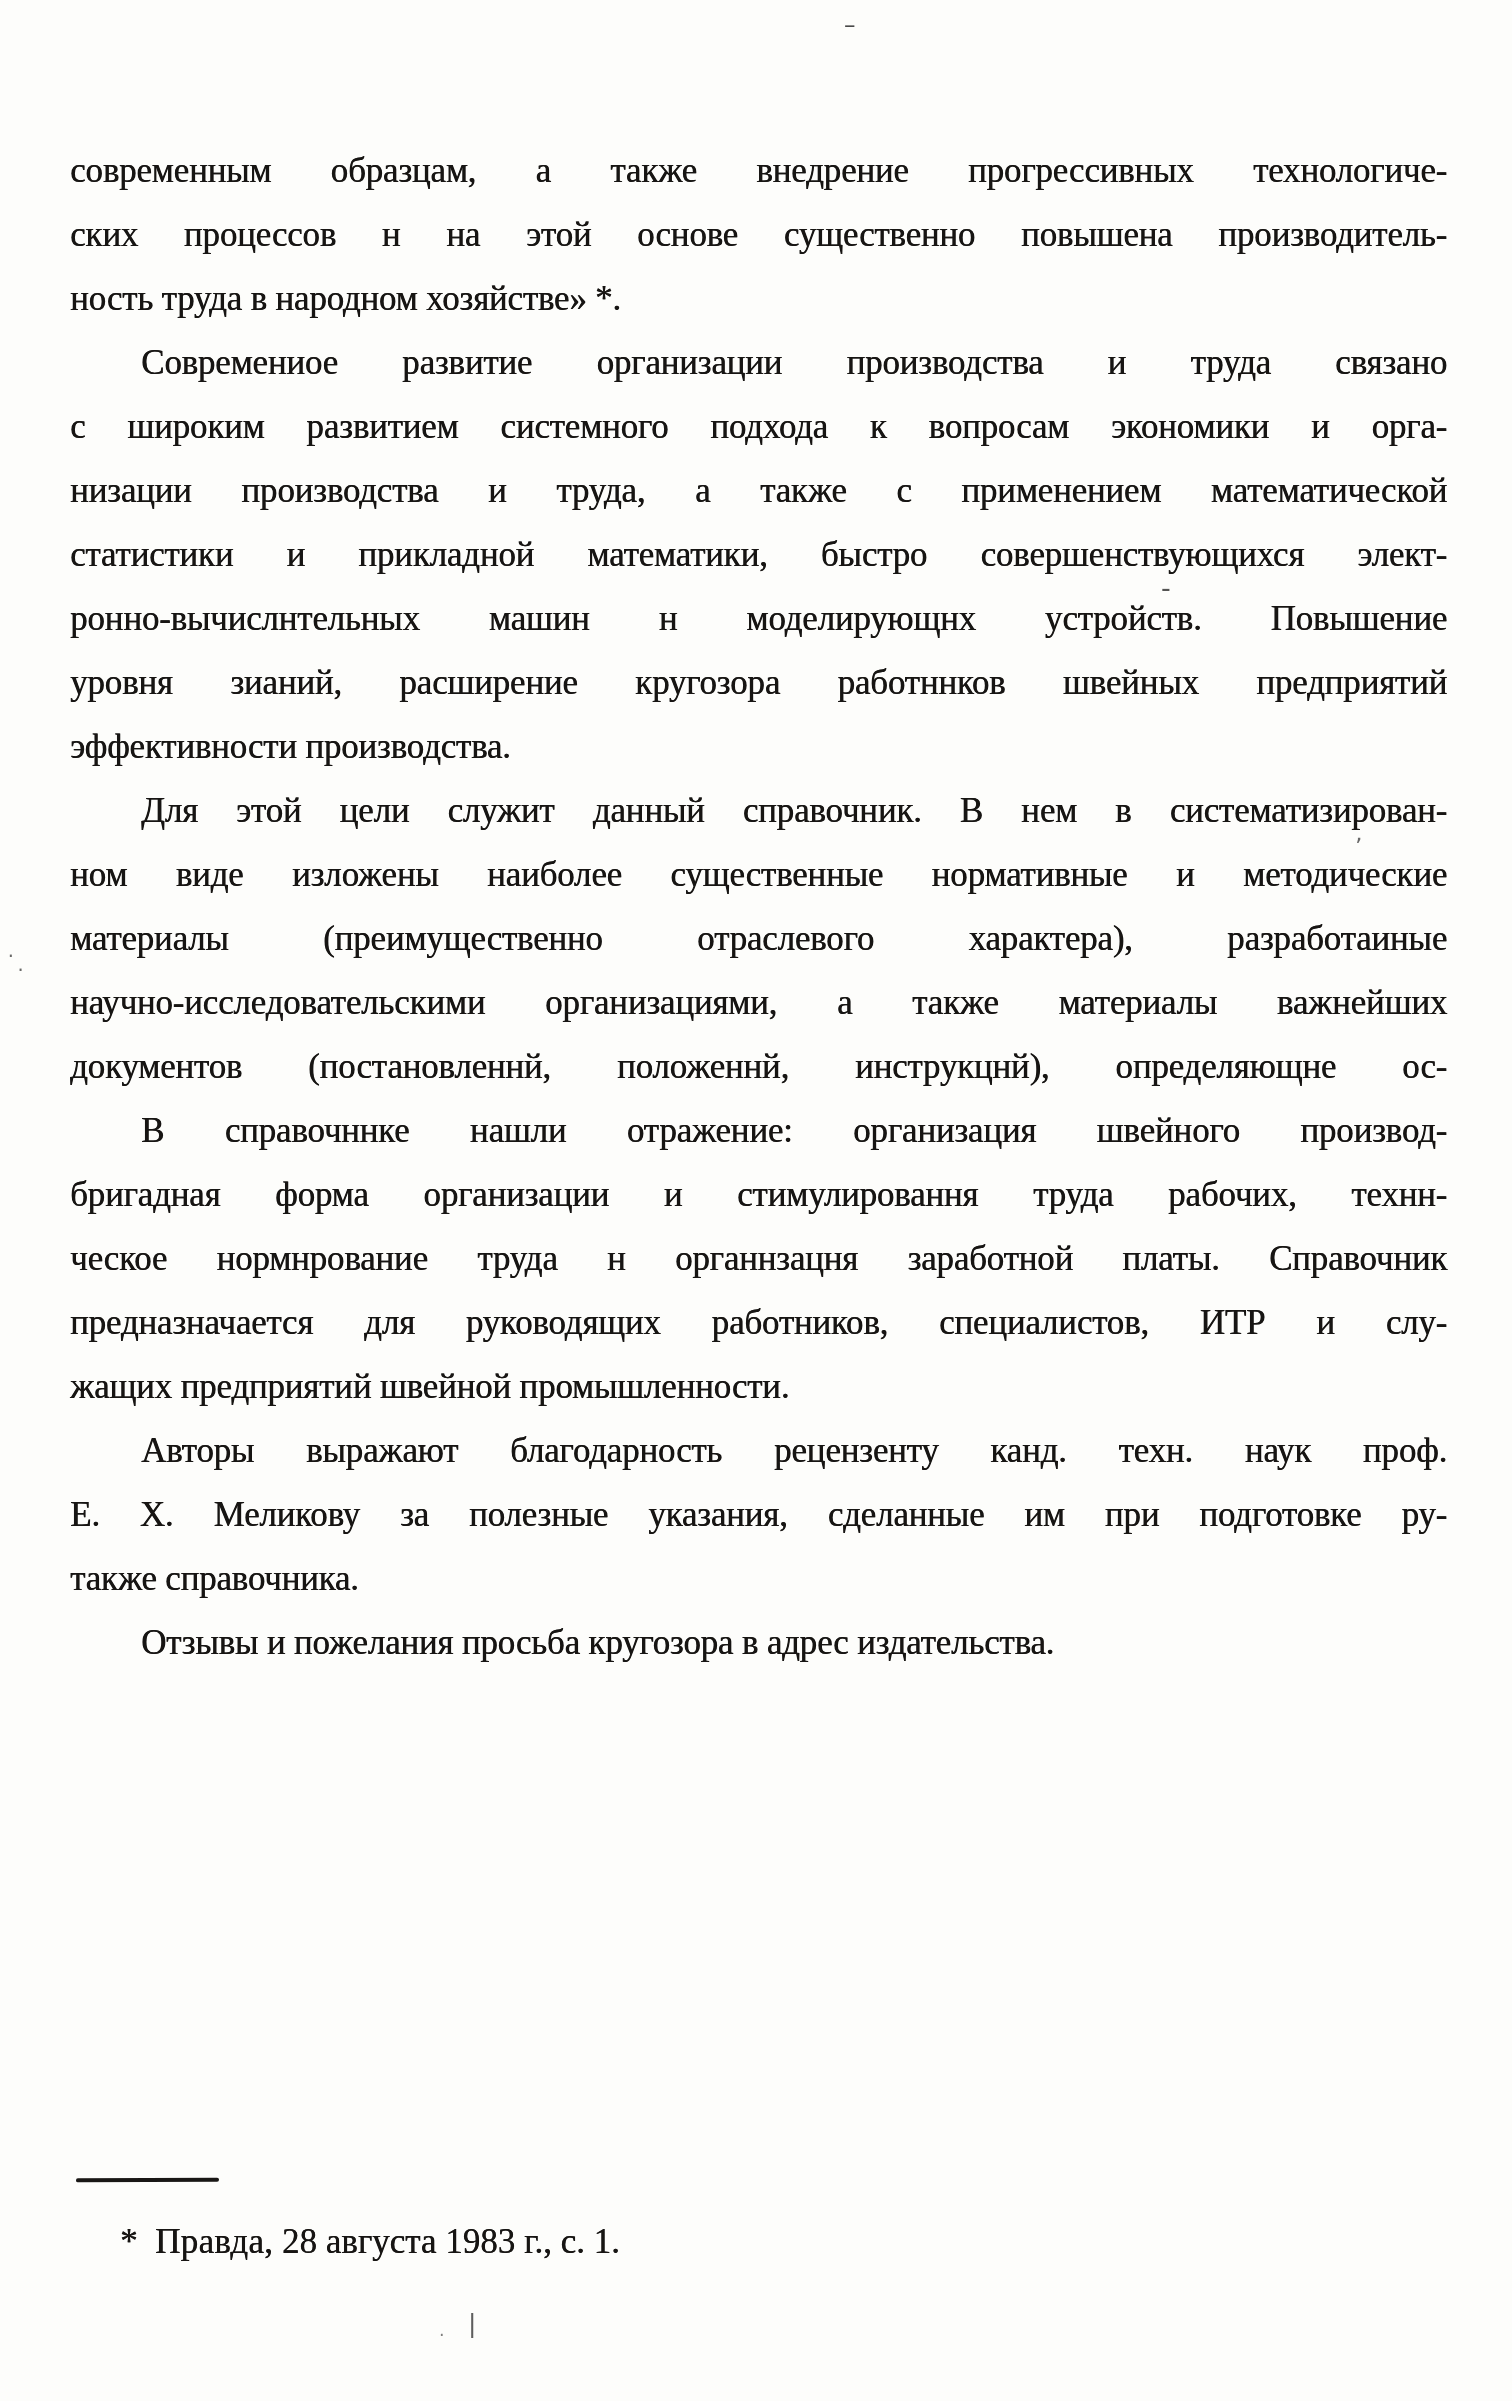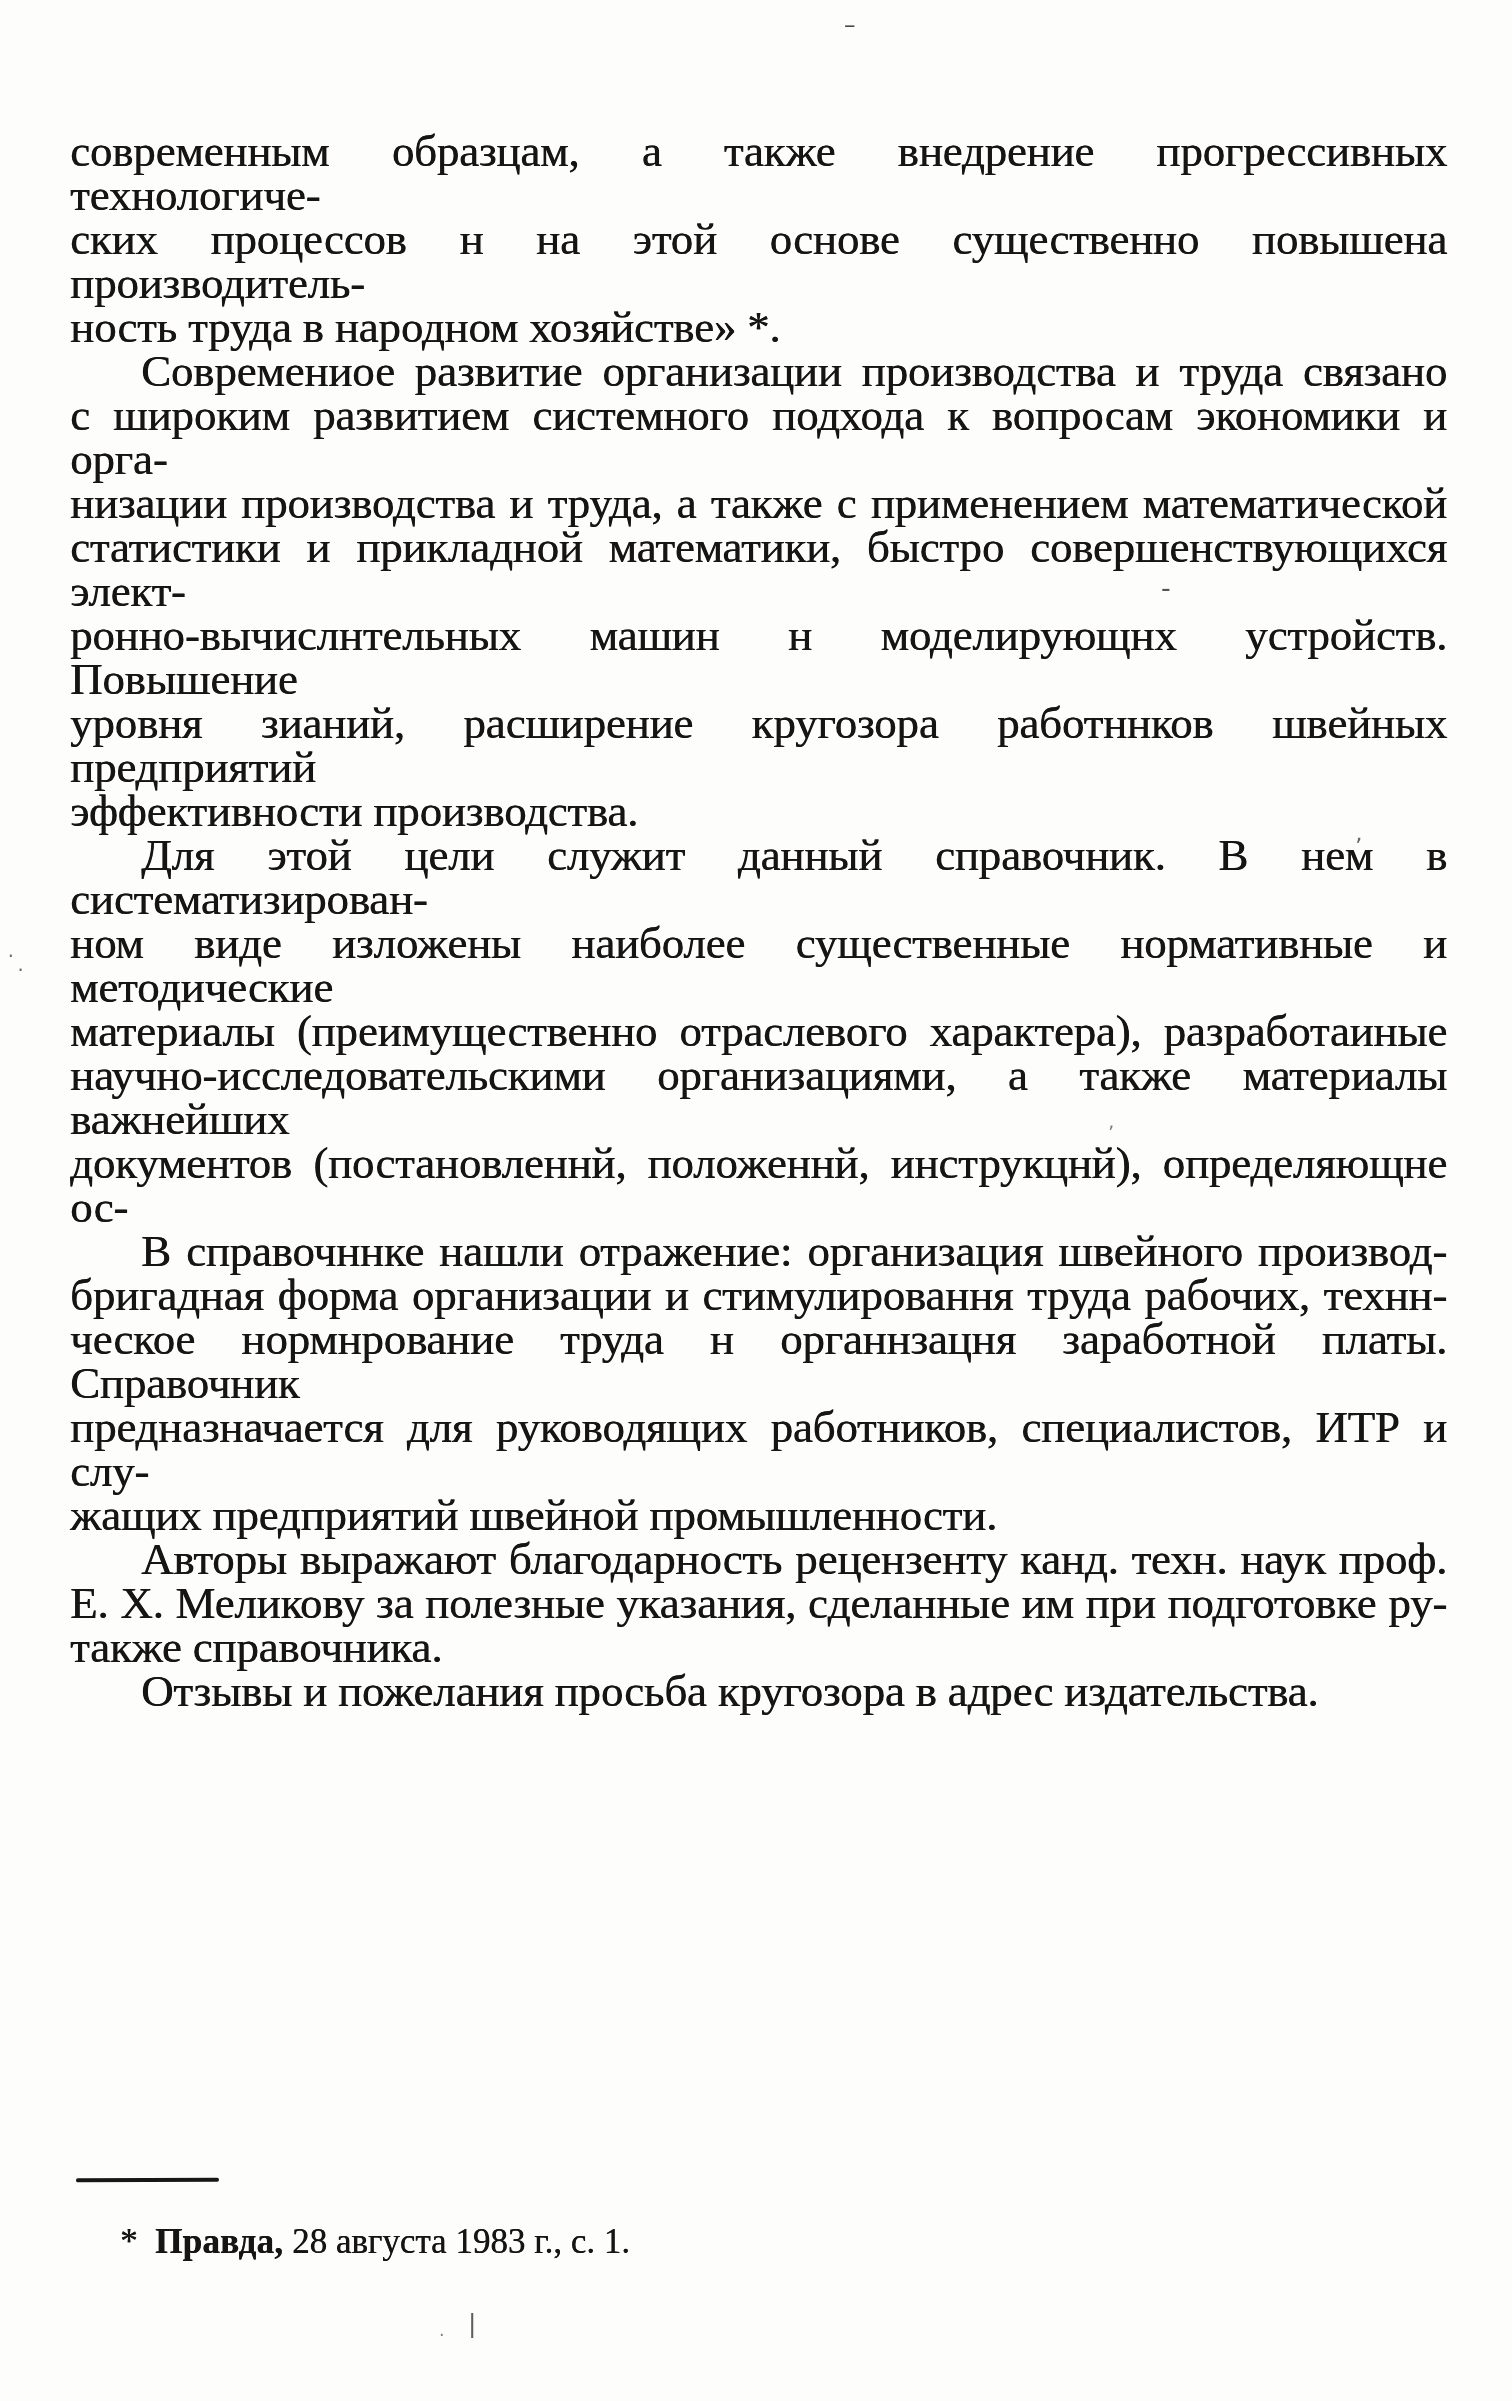--- a/index.html
+++ b/index.html
@@ -14,28 +14,29 @@
   }
   .page { position: absolute; inset: 0; }
   .textblock {
     position: absolute;
     left: 70px;
     top: 129px;
     width: 1377px;
   }
   .para { margin: 0; }
   .para .line {
-    font-size: 45px;
+    font-size: 35px;
     line-height: 44px;
     letter-spacing: -0.2px;
     text-align: justify;
     text-align-last: justify;
     white-space: normal;
     
     text-shadow: 0.5px 0 0 currentColor;
+    margin-top: 20px;
   }
   .para .line.last { text-align-last: auto; }
   .para.indent .line.first { text-indent: 71px; }
 
   .footnote-rule {
     position: absolute;
     left: 76px;
     top: 2178px;
     width: 143px;
     height: 3.9px;
@@ -47,21 +48,21 @@
     position: absolute;
     left: 70px;
     top: 2220px;
     width: 1377px;
     font-size: 35px;
     line-height: 44px;
     text-shadow: 0.4px 0 0 currentColor;
     padding-left: 50px;
   }
   .footnote .fn-marker { margin-right: 17.5px; }
-  .footnote .fn-source { font-weight: 700; letter-spacing: 0.3px; margin-top: 33px; }
+  .footnote .fn-source { font-weight: 400; letter-spacing: 0.3px; margin-top: 33px; }
 
   .artifact {
     position: absolute;
     font-family: "DejaVu Sans", sans-serif;
     color: #2a2a2a;
     line-height: 1;
     pointer-events: none;
   }
 </style>
 </head>

